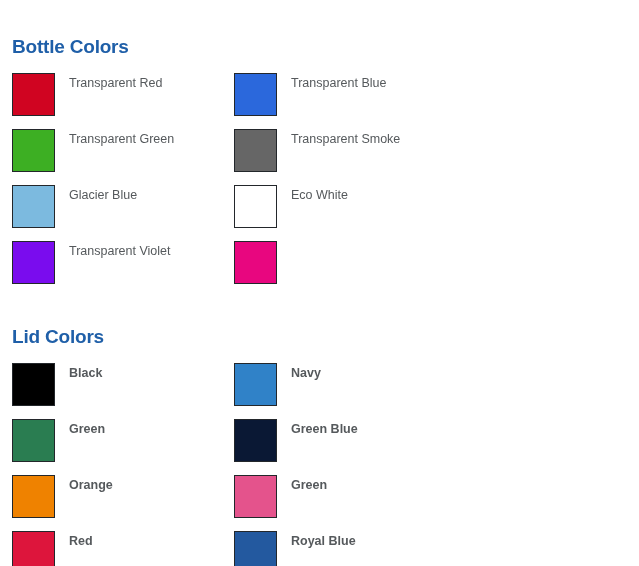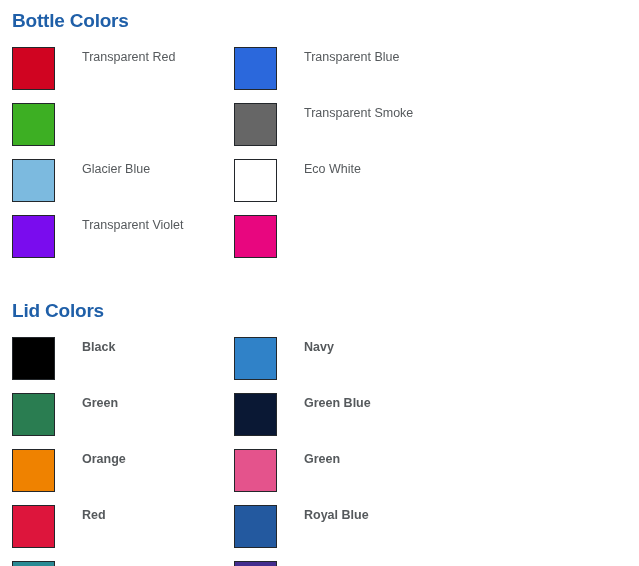--- a/index.html
+++ b/index.html
@@ -24,21 +24,21 @@
   .section-heading {
     font-size: 19px;
     font-weight: bold;
     color: #1f5fa8;
     letter-spacing: -0.2px;
     margin: 0;
     padding: 0 0 0 12px;
     line-height: 22px;
   }
 
-  #section-bottle .section-heading { padding-top: 10px; }
+  #section-bottle .section-heading { padding-top: 10px; margin-top: 26px; }
   #section-lid .section-heading  { padding-top: 5px; }
 
   .swatch-grid {
     display: flex;
     flex-wrap: wrap;
     padding-left: 12px;
     box-sizing: border-box;
     width: 639px;
   }
 
@@ -57,21 +57,21 @@
 
   .swatch-chip {
     width: 43px;
     height: 43px;
     border: 1px solid #23272b;
     box-sizing: border-box;
     flex: 0 0 auto;
   }
 
   .swatch-label {
-    margin-left: 27px;
+    margin-left: 14px;
     font-size: 12.5px;
     color: #55595c;
     line-height: 14px;
     padding-top: 3px;
     white-space: nowrap;
   }
 
   #section-lid {
     margin-top: 24px;
   }
@@ -94,20 +94,21 @@
         <div class="swatch-label">Transparent Red</div>
       </div>
 
       <div class="swatch-item">
         <div class="swatch-chip" title="Transparent Blue" style="background-color: rgb(43, 104, 220); border-color: rgb(35, 39, 43);"></div>
         <div class="swatch-label">Transparent Blue</div>
       </div>
 
       <div class="swatch-item">
         <div class="swatch-chip" title="Transparent Green" style="background-color: rgb(61, 175, 35); border-color: rgb(35, 39, 43);"></div>
+        <div class="swatch-label">Transparent Green</div>
       </div>
 
       <div class="swatch-item">
         <div class="swatch-chip" title="Transparent Smoke" style="background-color: rgb(102, 102, 102); border-color: rgb(35, 39, 43);"></div>
         <div class="swatch-label">Transparent Smoke</div>
       </div>
 
       <div class="swatch-item">
         <div class="swatch-chip" title="Glacier Blue" style="background-color: rgb(124, 186, 223); border-color: rgb(35, 39, 43);"></div>
         <div class="swatch-label">Glacier Blue</div>

